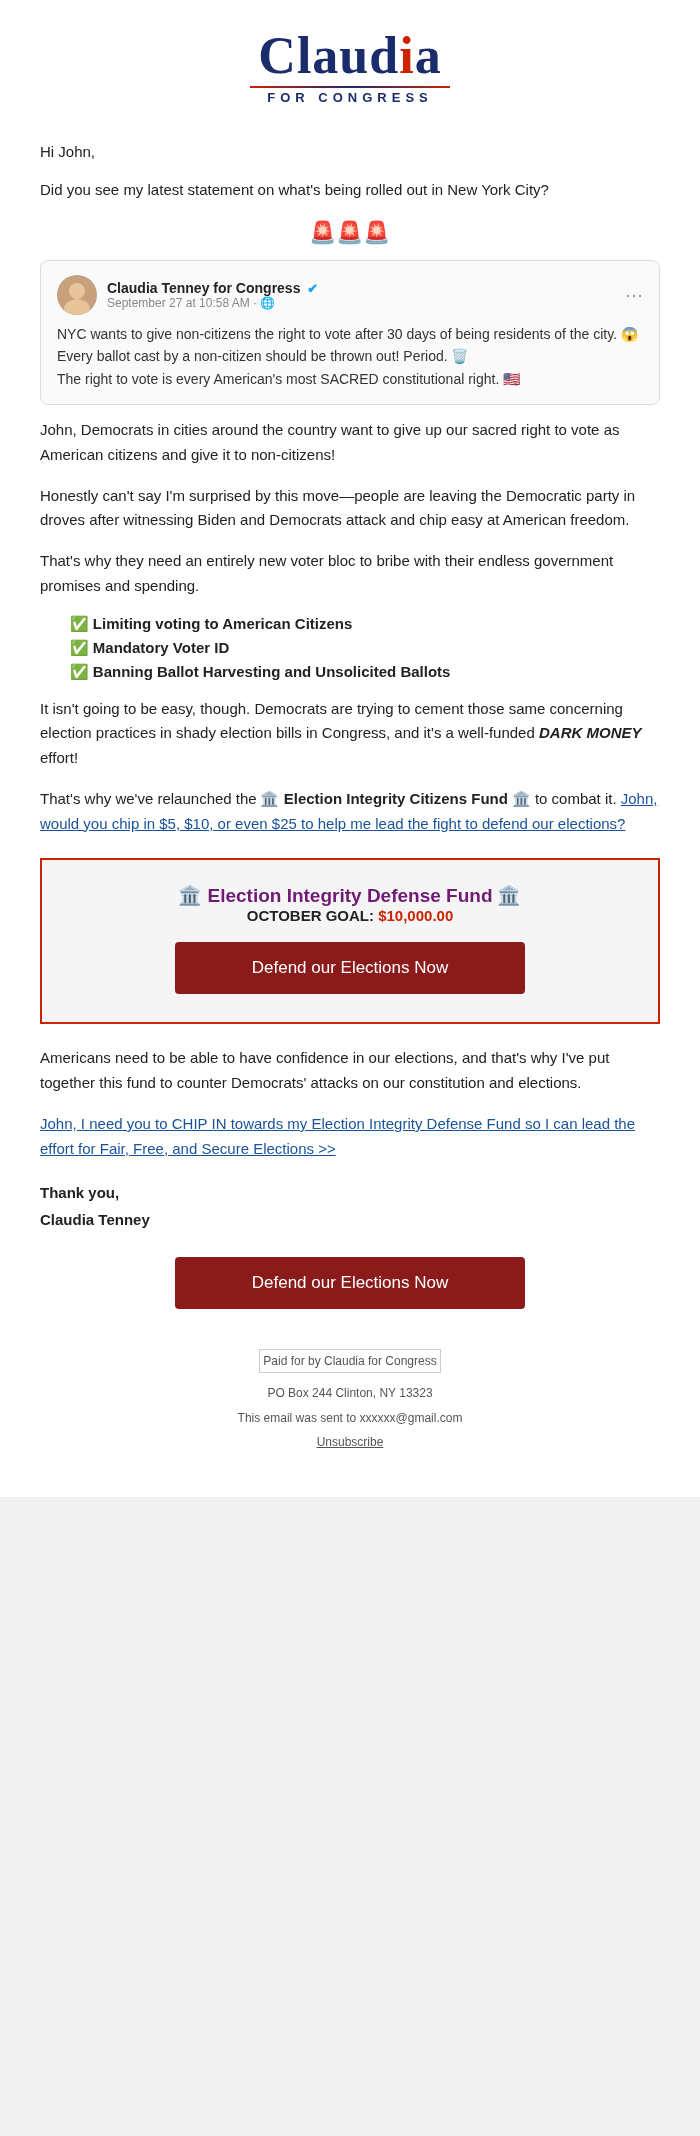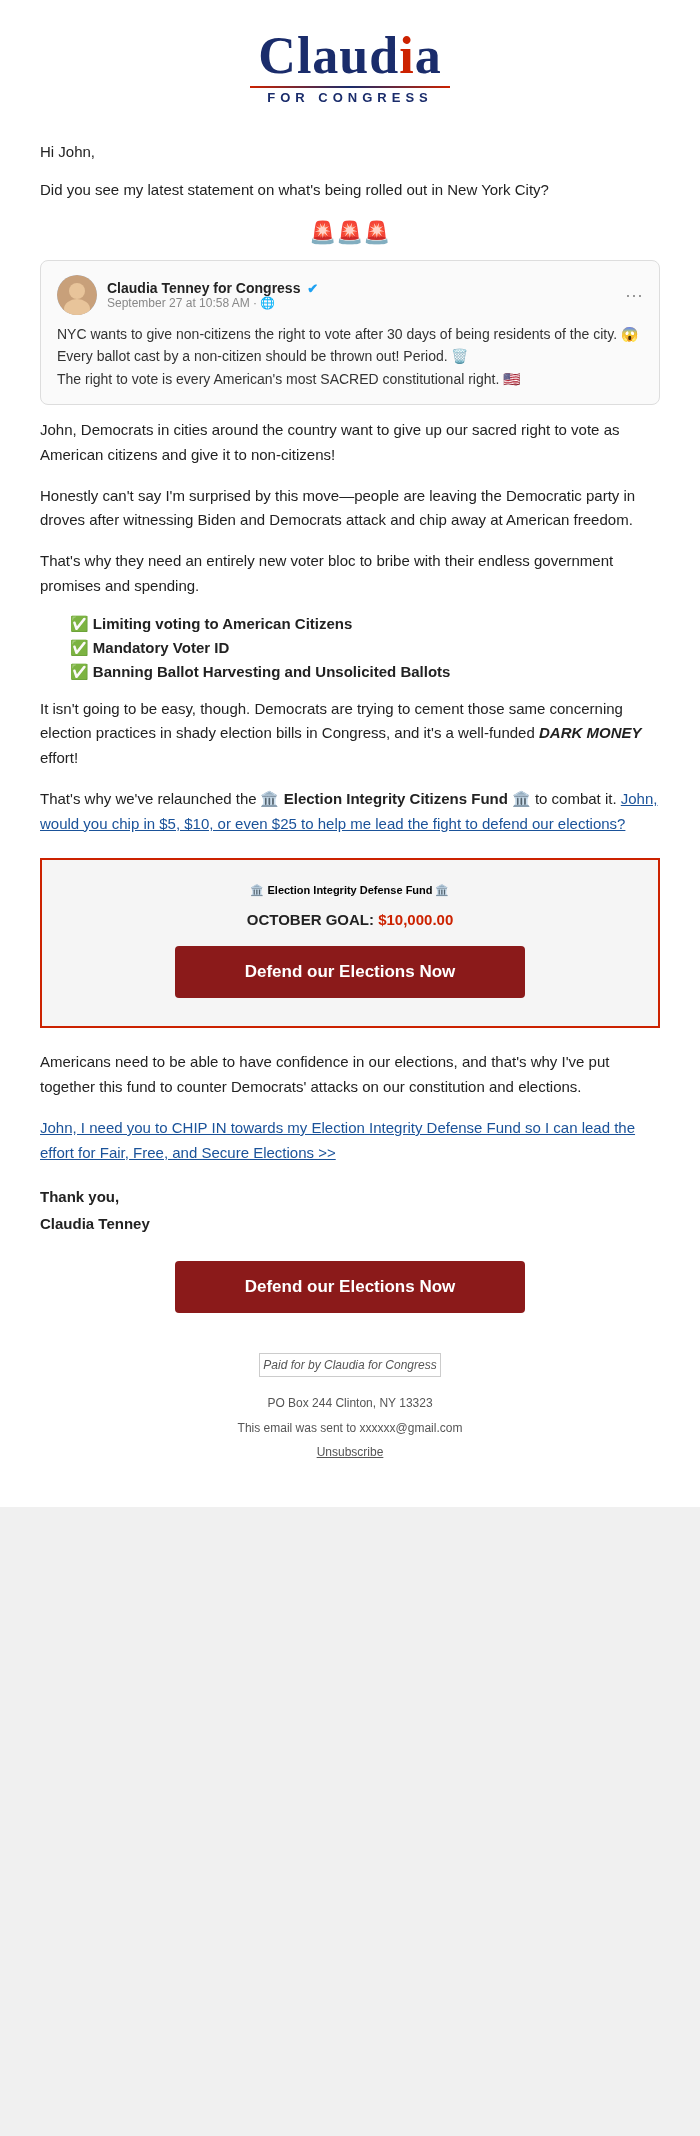--- a/index.html
+++ b/index.html
@@ -142,45 +142,44 @@
       text-decoration: underline;
     }
     .cta-box {
       border: 2px solid #cc2200;
       background: #f5f5f5;
       padding: 24px 30px 28px 30px;
       margin: 22px 0;
       text-align: center;
     }
     .cta-box-title {
-      font-size: 11px;
-      font-weight: bold;
-      margin-bottom: 14px;
-      color: #000000;
+      font-size: 19px;
+      font-weight: bold;
+      color: #701a75;
     }
     .cta-goal-line {
       font-size: 15px;
       font-weight: bold;
       text-transform: uppercase;
       margin-bottom: 18px;
       color: #222;
     }
     .cta-goal-amount {
       color: #cc2200;
       font-weight: bold;
     }
     .cta-button {
       display: block;
       width: 100%;
       max-width: 350px;
       margin: 0 auto;
       background: #8b1a1a;
       color: #ffffff;
       font-size: 17px;
-      font-weight: bold;
+      font-weight: normal;
       padding: 16px 20px;
       border: none;
       border-radius: 4px;
       cursor: pointer;
       text-align: center;
       text-decoration: none;
     }
     .closing {
       margin-top: 18px;
       line-height: 1.8;
@@ -193,23 +192,22 @@
     .footer {
       margin-top: 40px;
       text-align: center;
       font-size: 12px;
       color: #555;
     }
     .footer-paid {
       border: 1px solid #ccc;
       display: inline-block;
       padding: 4px 3px;
-      margin-bottom: 16px;
+      margin-bottom: 10px;
       font-size: 12px;
-      font-style: italic;
     }
     .footer-line {
       margin-bottom: 4px;
       line-height: 1.7;
     }
     .unsubscribe-link {
       color: #555;
       text-decoration: underline;
     }
   </style>
@@ -252,21 +250,21 @@
     </div>
     <div class="social-post-body">
       <p>NYC wants to give non-citizens the right to vote after 30 days of being residents of the city. 😱</p>
       <p>Every ballot cast by a non-citizen should be thrown out! Period. 🗑️</p>
       <p>The right to vote is every American's most SACRED constitutional right. 🇺🇸</p>
     </div>
   </div>
 
   <p class="body-paragraph">John, Democrats in cities around the country want to give up our sacred right to vote as American citizens and give it to non-citizens!</p>
 
-  <p class="body-paragraph">Honestly can't say I'm surprised by this move—people are leaving the Democratic party in droves after witnessing Biden and Democrats attack and chip away at American freedom.</p>
+  <p class="body-paragraph">Honestly can't say I'm surprised by this move—people are leaving the Democratic party in droves after witnessing Biden and Democrats attack and chip easy at American freedom.</p>
 
   <p class="body-paragraph">That's why they need an entirely new voter bloc to bribe with their endless government promises and spending.</p>
 
   <div class="integrity-section">
     <ul class="checklist">
       <li>✅ Limiting voting to American Citizens</li>
       <li>✅ Mandatory Voter ID</li>
       <li>✅ Banning Ballot Harvesting and Unsolicited Ballots</li>
     </ul>
   </div>

